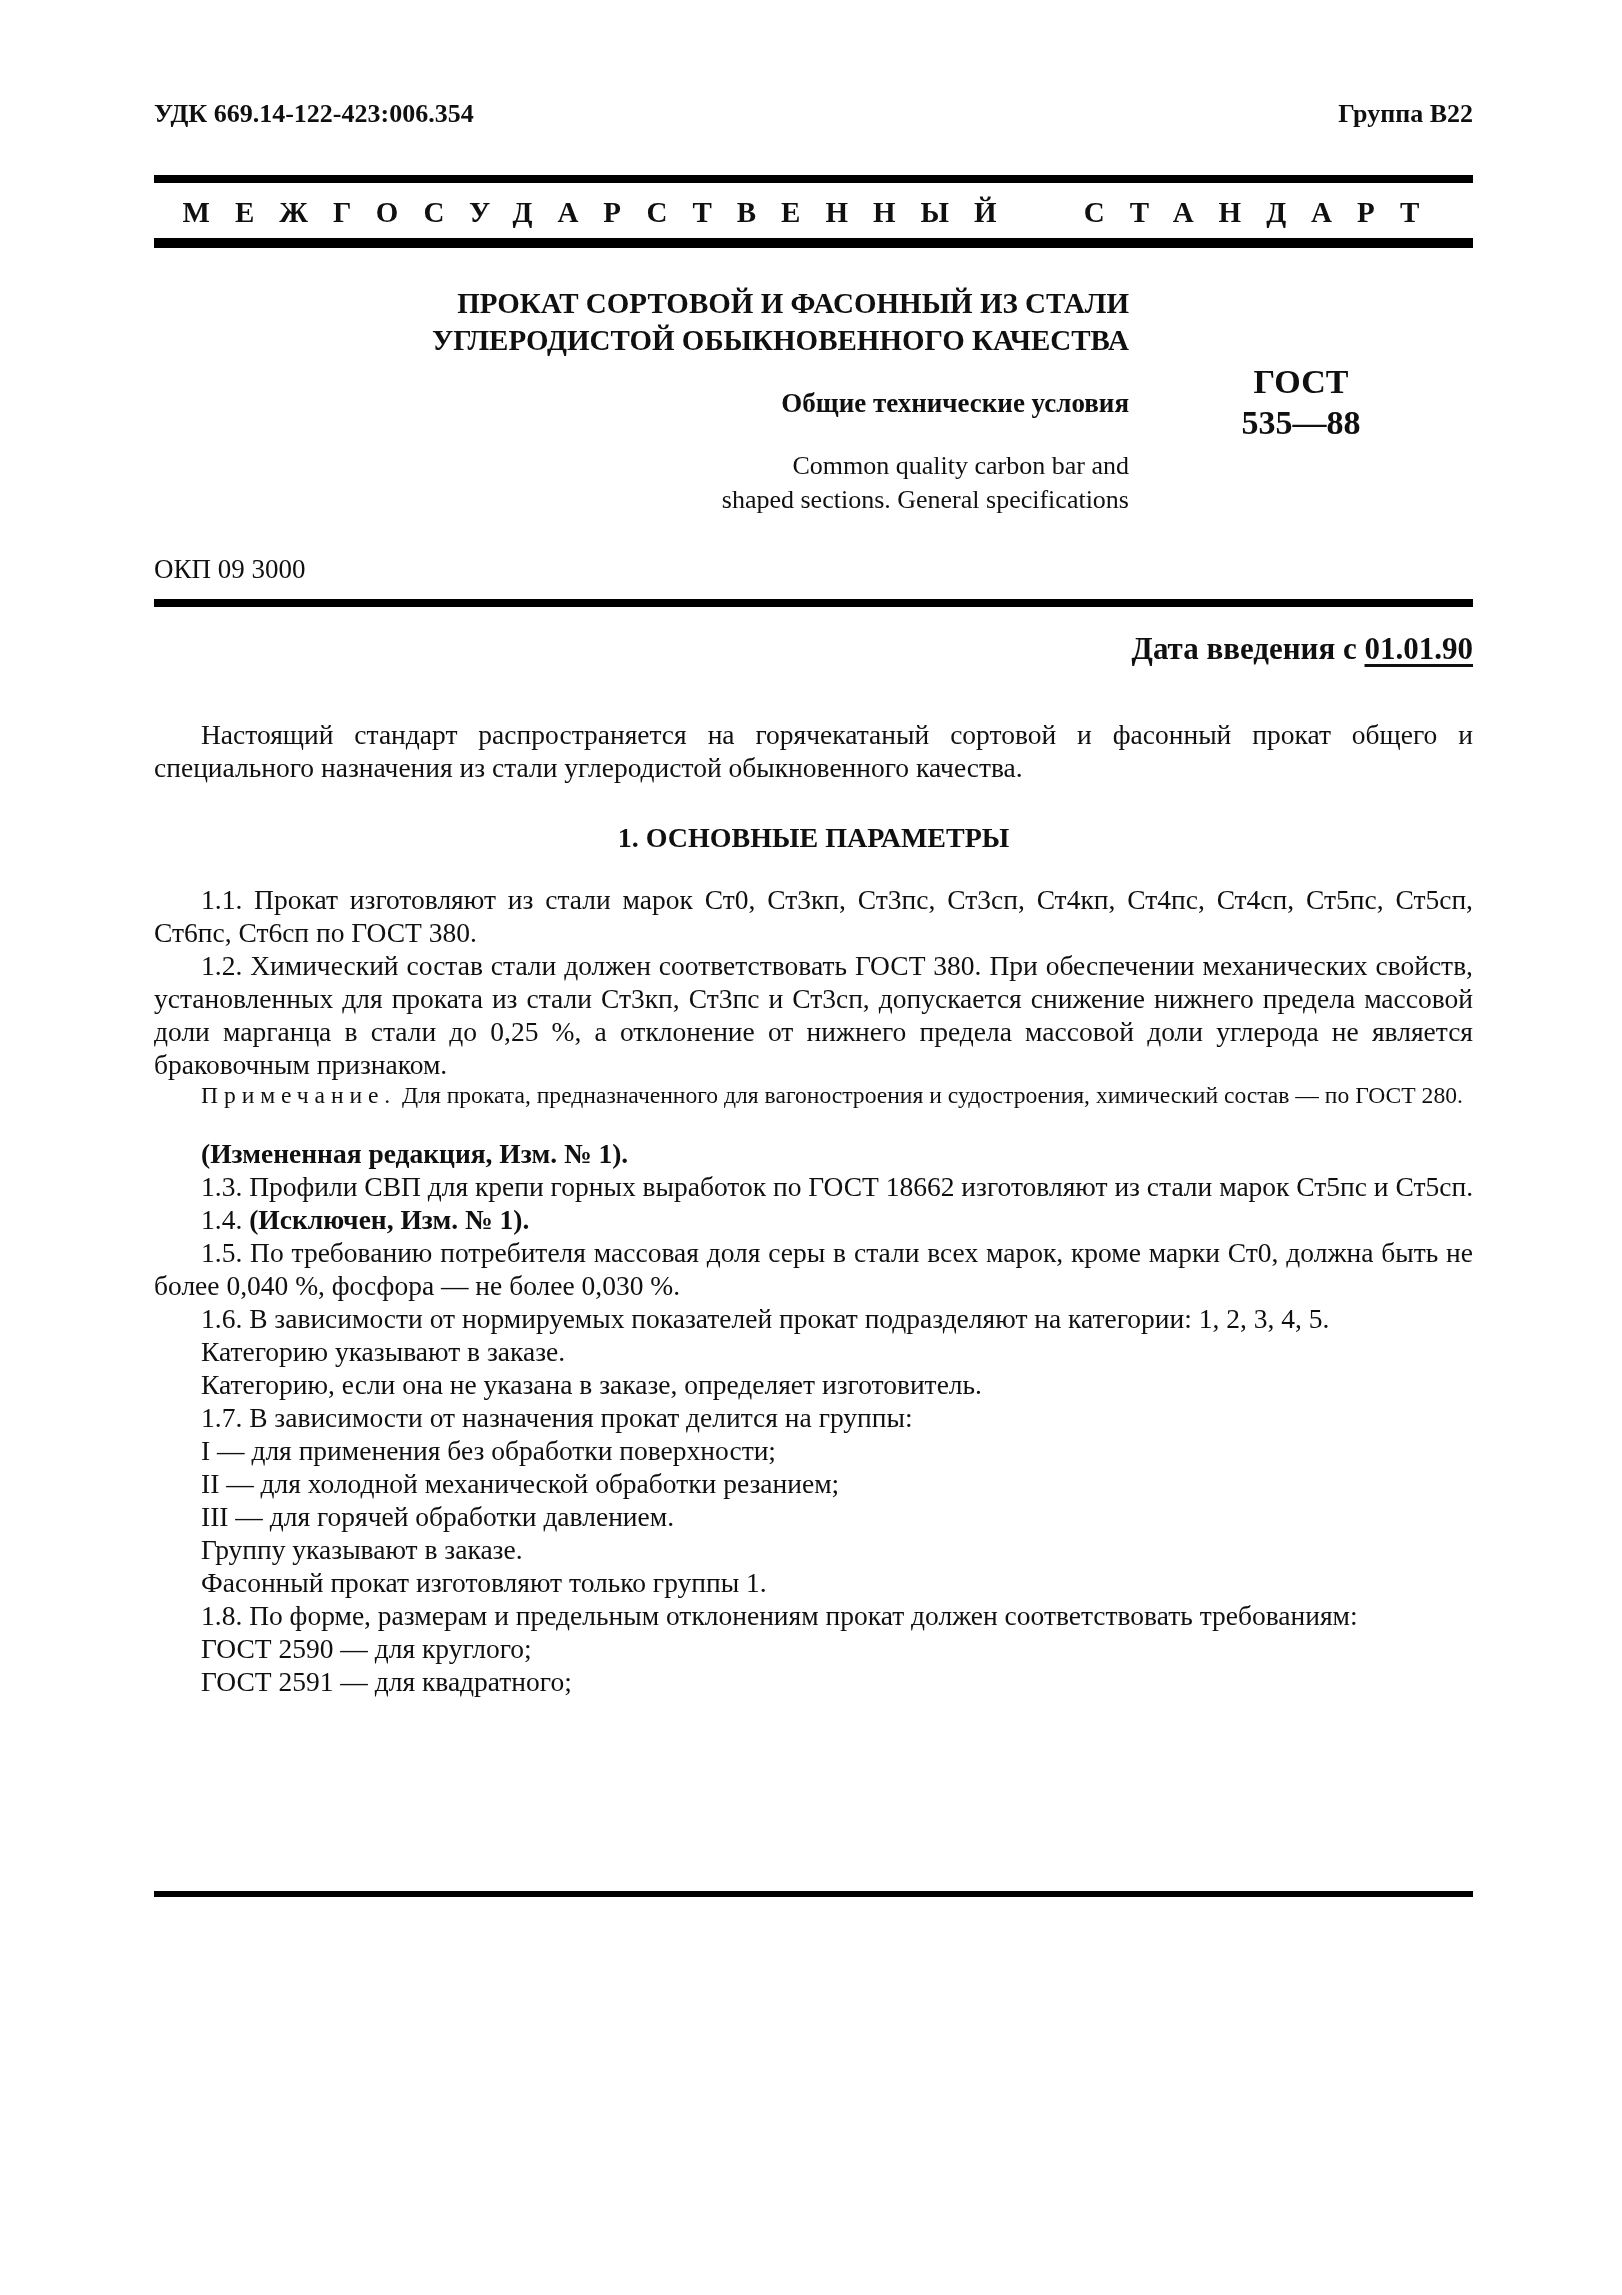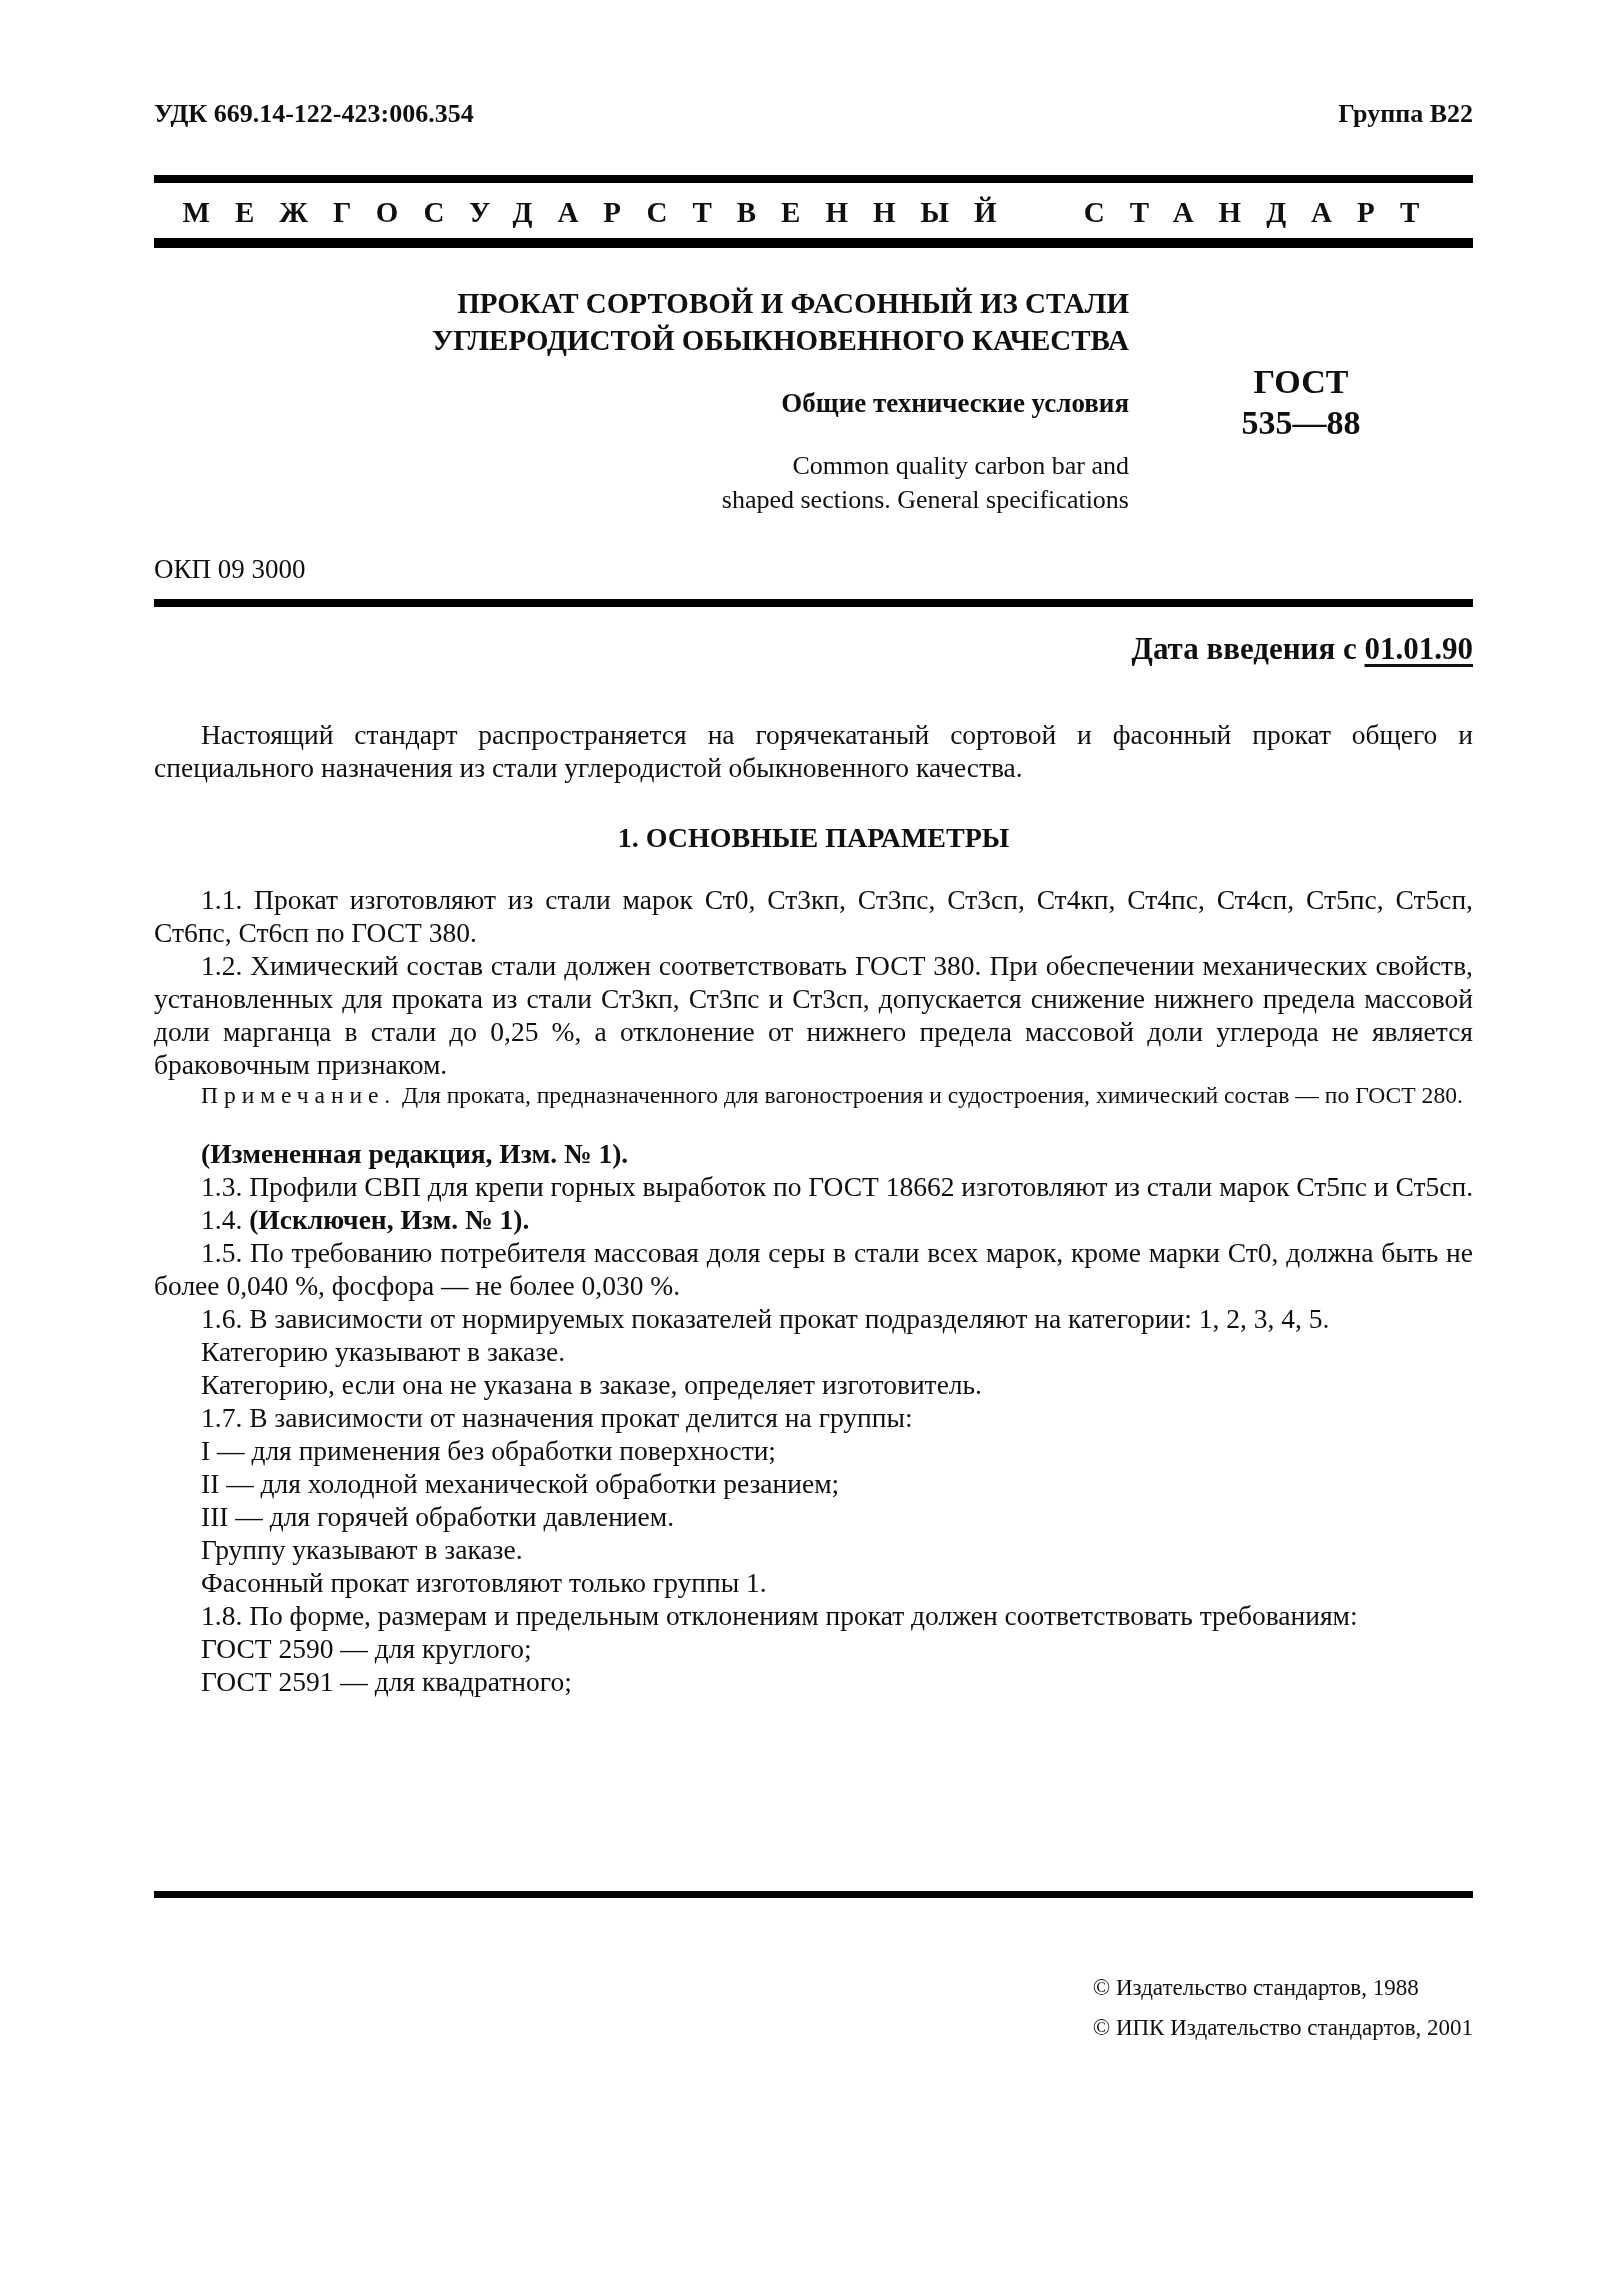--- a/index.html
+++ b/index.html
@@ -1,19 +1,19 @@
 <!DOCTYPE html>
 <html style="font-size:10.5px"><head>
 <meta charset="utf-8">
 <style>
   * { margin:0; padding:0; box-sizing:border-box; }
   html, body { background:#ffffff; }
   .page {
     position:relative;
-    width:1622px; height:2295px;
+    width:1622px; height:1897px;
     background:#ffffff;
     color:#101010;
     font-family:"Liberation Serif","DejaVu Serif",serif;
     overflow:hidden;
   }
   .content {
     position:absolute;
     left:154px; right:149px; top:98px;
   }
   .top-row {

